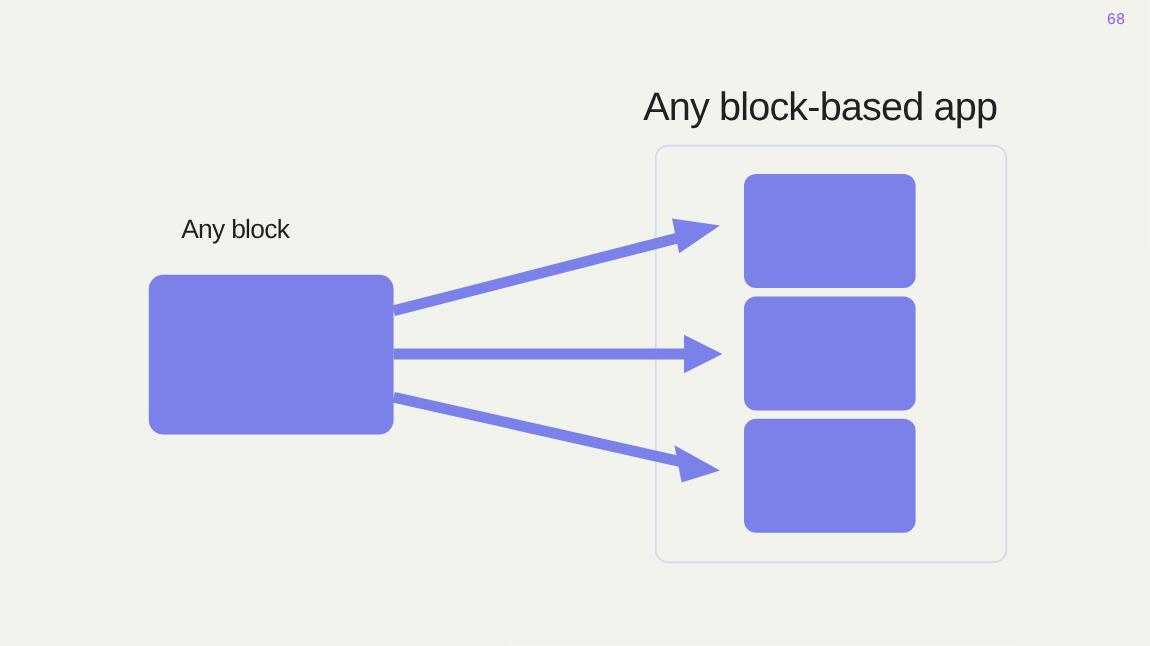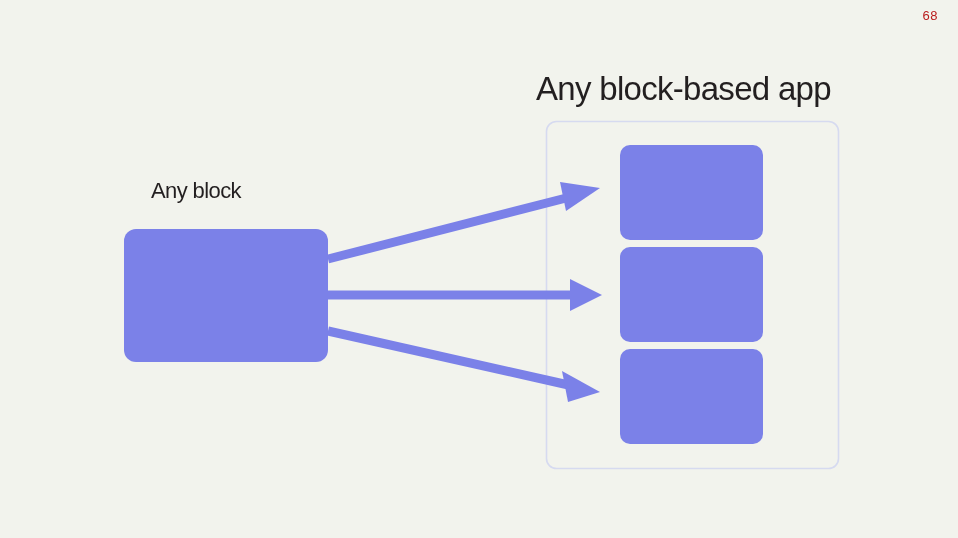--- a/index.html
+++ b/index.html
@@ -17,21 +17,21 @@
     width: 958px;
     height: 538px;
     background: #f2f3ed;
     overflow: hidden;
   }
   #page-number {
     position: absolute;
     top: 8px;
     right: 20px;
     font-size: 13px;
-    color: #b91c1c;
+    color: #8b5cf6;
     letter-spacing: 0.5px;
     font-family: "Liberation Sans", sans-serif;
   }
   .diagram-svg {
     position: absolute;
     left: 0;
     top: 0;
     width: 958px;
     height: 538px;
   }

